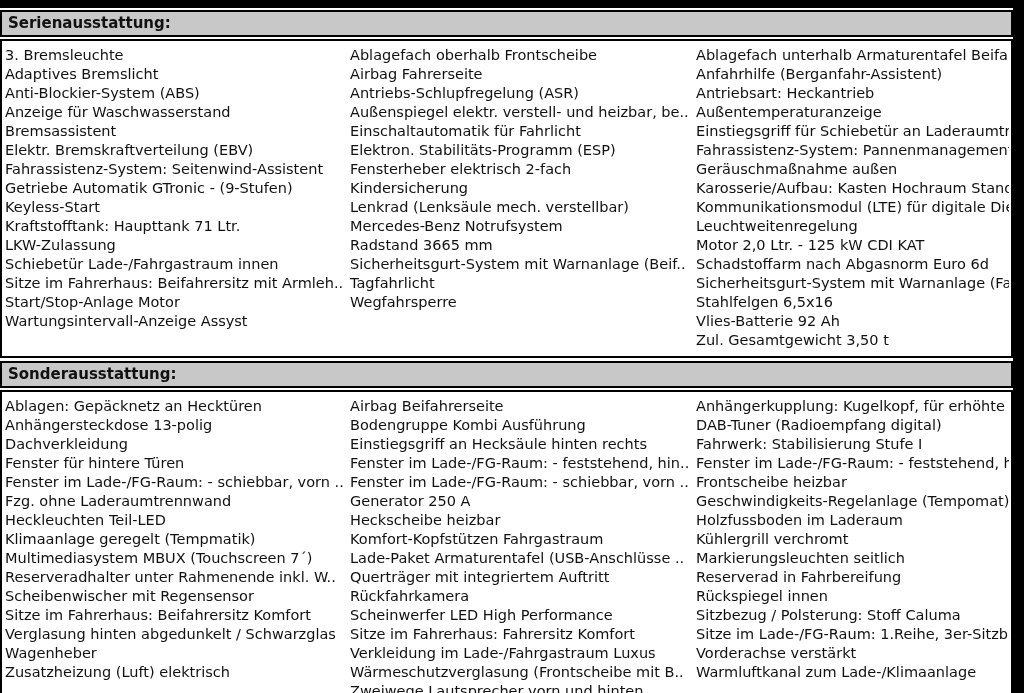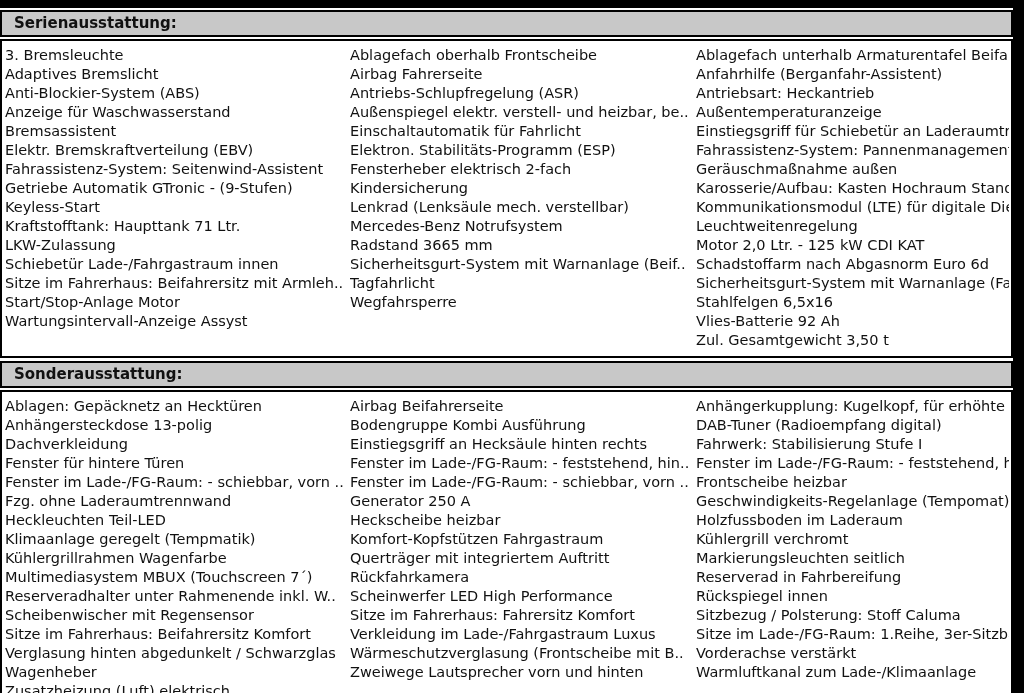--- a/index.html
+++ b/index.html
@@ -25,21 +25,21 @@
     overflow: hidden;
   }
   .section {
     margin: 0 0 3px 0;
   }
   .sec-header {
     border: 2px solid #000000;
     background: #c8c8c8;
     font-size: 15px;
     font-weight: bold;
-    padding: 2px 6px 3px 12px;
+    padding: 2px 6px 3px 6px;
     margin: 2px 0 2px 0;
     line-height: 18px;
   }
   .sec-body {
     border: 2px solid #000000;
     background: #ffffff;
     display: grid;
     grid-template-columns: 339px 340px 1fr;
     column-gap: 6px;
     padding: 5px 2px 6px 3px;
@@ -121,38 +121,38 @@
     <div class="sec-body">
         <div class="col">
           <div class="item">Ablagen: Gepäcknetz an Hecktüren</div>
           <div class="item">Anhängersteckdose 13-polig</div>
           <div class="item">Dachverkleidung</div>
           <div class="item">Fenster für hintere Türen</div>
           <div class="item">Fenster im Lade-/FG-Raum: - schiebbar, vorn ..</div>
           <div class="item">Fzg. ohne Laderaumtrennwand</div>
           <div class="item">Heckleuchten Teil-LED</div>
           <div class="item">Klimaanlage geregelt (Tempmatik)</div>
-          <div class="item">Kühlergrillrahmen Wagenfarbe</div>
           <div class="item">Multimediasystem MBUX (Touchscreen 7´)</div>
           <div class="item">Reserveradhalter unter Rahmenende inkl. W..</div>
           <div class="item">Scheibenwischer mit Regensensor</div>
           <div class="item">Sitze im Fahrerhaus: Beifahrersitz Komfort</div>
           <div class="item">Verglasung hinten abgedunkelt / Schwarzglas</div>
           <div class="item">Wagenheber</div>
           <div class="item">Zusatzheizung (Luft) elektrisch</div>
         </div>
         <div class="col">
           <div class="item">Airbag Beifahrerseite</div>
           <div class="item">Bodengruppe Kombi Ausführung</div>
           <div class="item">Einstiegsgriff an Hecksäule hinten rechts</div>
           <div class="item">Fenster im Lade-/FG-Raum: - feststehend, hin..</div>
           <div class="item">Fenster im Lade-/FG-Raum: - schiebbar, vorn ..</div>
           <div class="item">Generator 250 A</div>
           <div class="item">Heckscheibe heizbar</div>
           <div class="item">Komfort-Kopfstützen Fahrgastraum</div>
+          <div class="item">Lade-Paket Armaturentafel (USB-Anschlüsse ..</div>
           <div class="item">Querträger mit integriertem Auftritt</div>
           <div class="item">Rückfahrkamera</div>
           <div class="item">Scheinwerfer LED High Performance</div>
           <div class="item">Sitze im Fahrerhaus: Fahrersitz Komfort</div>
           <div class="item">Verkleidung im Lade-/Fahrgastraum Luxus</div>
           <div class="item">Wärmeschutzverglasung (Frontscheibe mit B..</div>
           <div class="item">Zweiwege Lautsprecher vorn und hinten</div>
         </div>
         <div class="col">
           <div class="item">Anhängerkupplung: Kugelkopf, für erhöhte A..</div>

